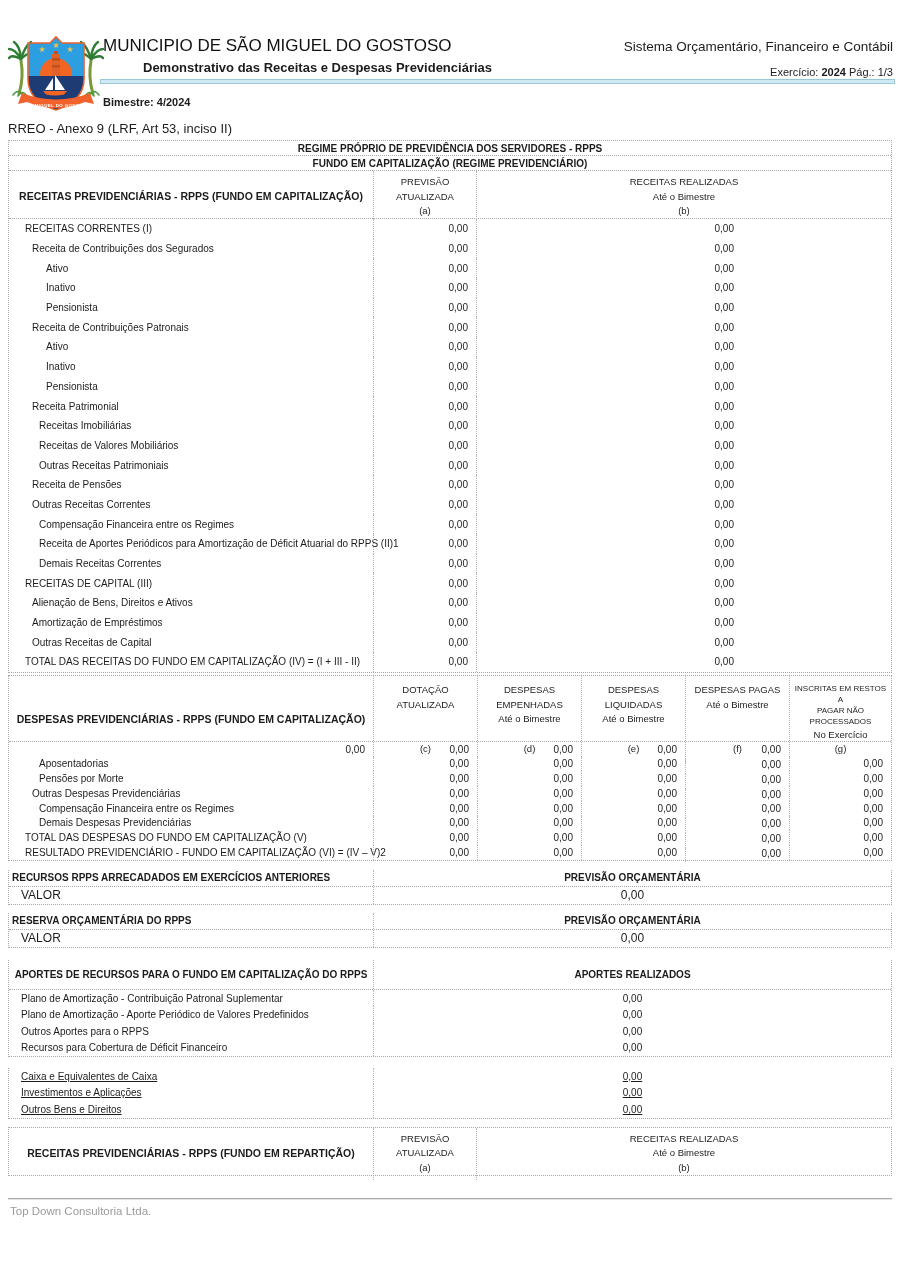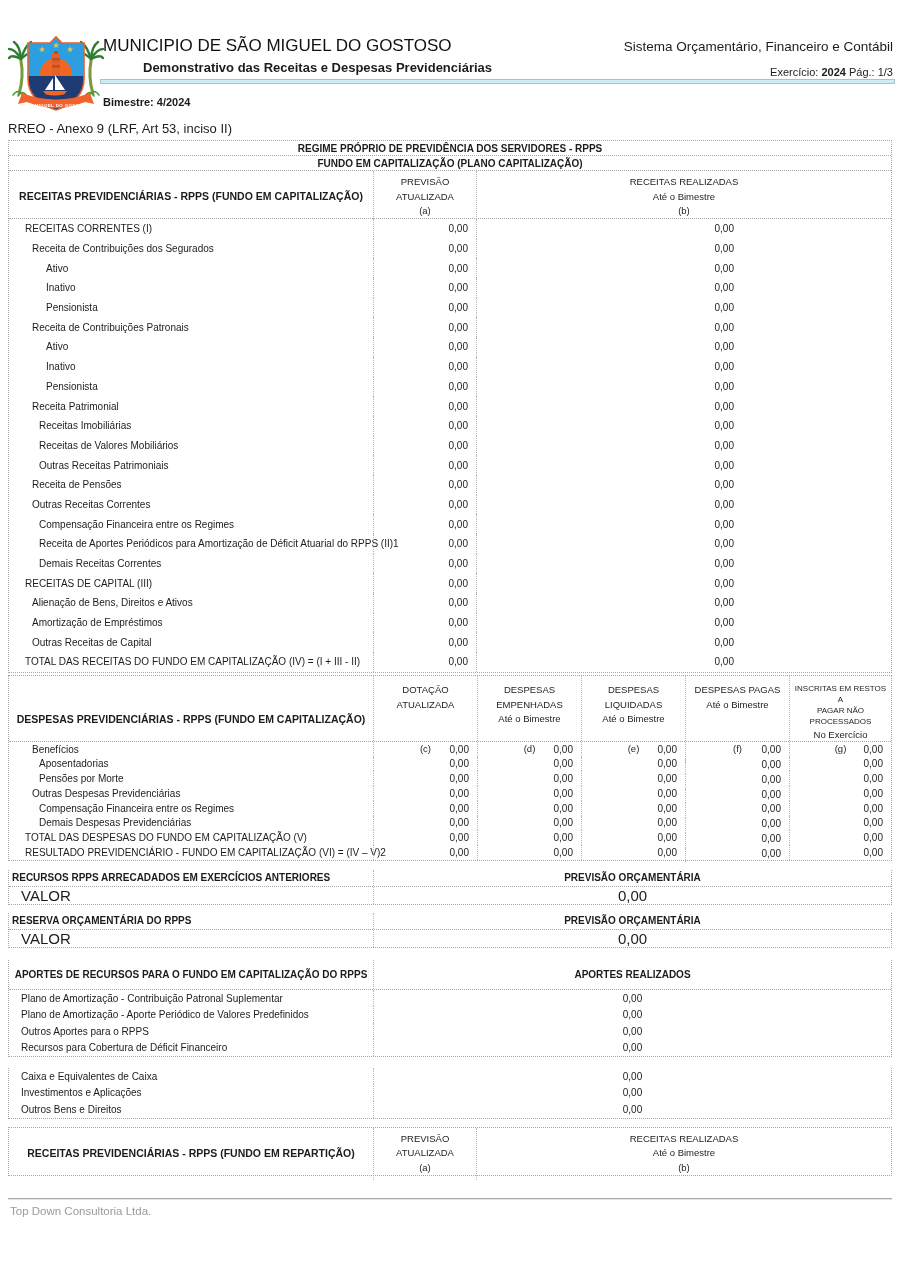--- a/index.html
+++ b/index.html
@@ -51,25 +51,25 @@
   .t2b .v-f span, .t2b .val { line-height:normal; }
 
   
   .sec-head { font-size:10px; font-weight:bold; }
   .sec-head .cell { padding:0 2px; }
   .sec-head .left { padding-left:3px; }
   .sec-head .center { justify-content:center; text-align:center; }
   .h17 { height:17px; } .h30 { height:30px; } .h31 { height:31px; }
   .rowline { border-bottom:1px dotted #a8a8a8; }
   .tc .trow { height:16.5px; }
-  .tcb .trow { height:16.6px; }
+  .tcb .trow { height:16.6px;text-decoration:underline; }
   .tc .trow .lbl, .tcb .trow .lbl, .vrow .lbl { font-size:10px; padding-left:12px; }
   .tc .trow .val, .tcb .trow .val, .vrow .val { justify-content:center; padding-right:0; }
   .vrow { height:17px; }
-  .vrow .cell { font-size:15px; }
+  .vrow .cell { font-size:12px; }
 
   .mt2{margin-top:2px;} .mt8{margin-top:8px;} .mt9{margin-top:9px;} .mt11{margin-top:11px;} .mt12{margin-top:12px;}
 
   
   .footer-line { margin-top:22px; height:2px; border-top:1px solid #ababab; border-bottom:1px solid #e3e3e3; }
   .footer-text { margin-top:5px; padding-left:2px; font-size:11.5px; color:#9b9b9b; }
 </style>
 </head>
 <body>
 
@@ -136,21 +136,21 @@
       <b>2024</b>
       <span>Pág.: 1/3</span>
     </div>
     <div class="rreo-line">RREO - Anexo 9 (LRF, Art 53, inciso II)</div>
   </div>
 
   <div class="content">
 
     <div class="tbl tbl-top">
       <div class="band">REGIME PRÓPRIO DE PREVIDÊNCIA DOS SERVIDORES - RPPS</div>
-      <div class="band">FUNDO EM CAPITALIZAÇÃO (PLANO CAPITALIZAÇÃO)</div>
+      <div class="band">FUNDO EM CAPITALIZAÇÃO (REGIME PREVIDENCIÁRIO)</div>
       <div class="g3 thead h48">
         <div class="cell main">RECEITAS PREVIDENCIÁRIAS - RPPS (FUNDO EM CAPITALIZAÇÃO)</div>
         <div class="cell">PREVISÃO
 ATUALIZADA
 (a)</div>
         <div class="cell">RECEITAS REALIZADAS
 Até o Bimestre
 (b)</div>
       </div>
       <div class="t1b">
@@ -300,21 +300,20 @@
         <div class="cell pin">
           <div class="hlines hlines-sm">INSCRITAS EM RESTOS A
 PAGAR NÃO
 PROCESSADOS</div>
           <div class="htext2">No Exercício</div>
           <div class="hletter">(g)</div>
         </div>
       </div>
       <div class="t2b">
           <div class="trow g6">
-            <div class="cell lbl" style="padding-left: 23px;">Benefícios</div>
             <div class="cell val v-c">0,00</div>
             <div class="cell val v-d">0,00</div>
             <div class="cell val v-e">0,00</div>
             <div class="cell val v-f">0,00</div>
             <div class="cell val v-g">0,00</div>
           </div>
           <div class="trow g6">
             <div class="cell lbl" style="padding-left: 30px;">Aposentadorias</div>
             <div class="cell val v-c">0,00</div>
             <div class="cell val v-d">0,00</div>

